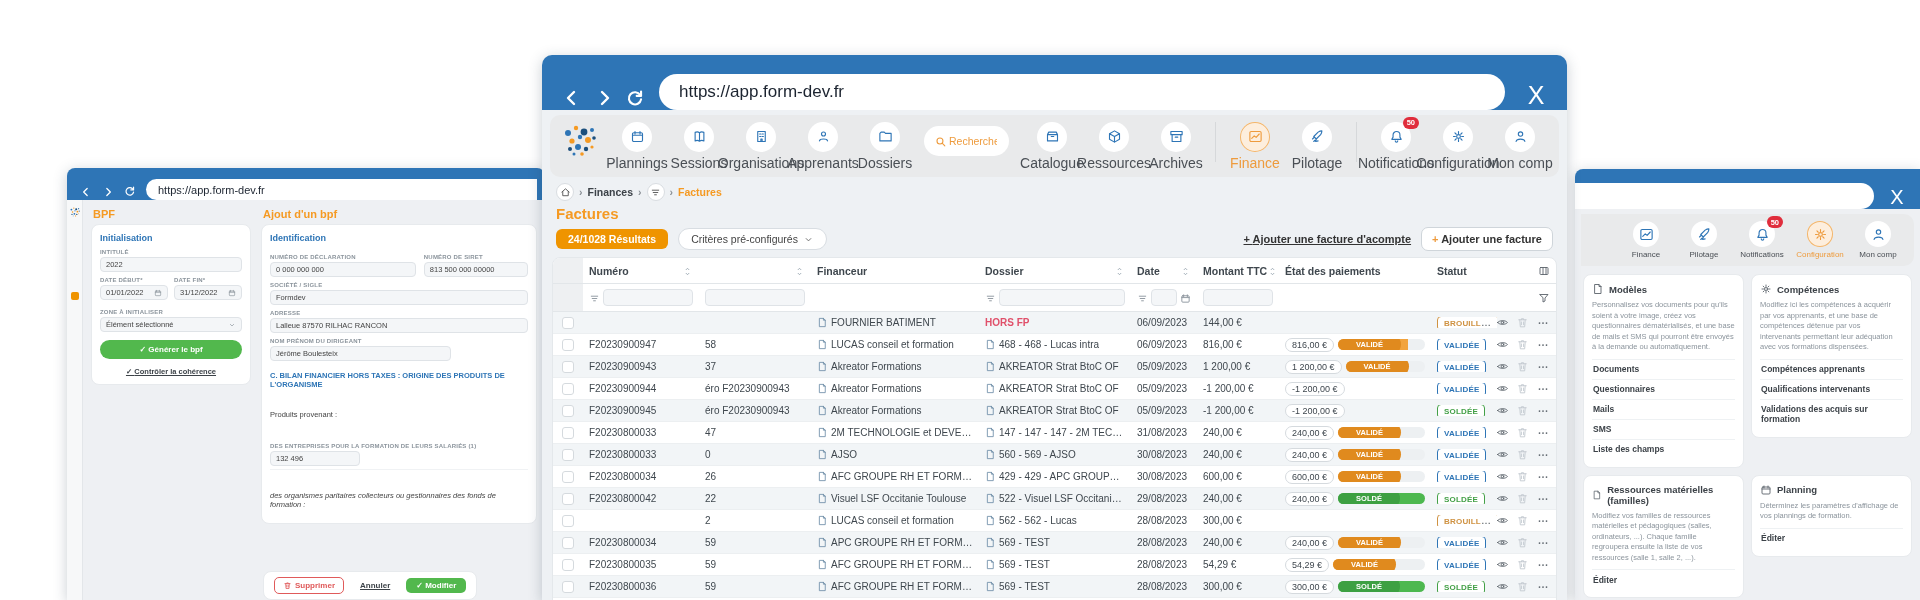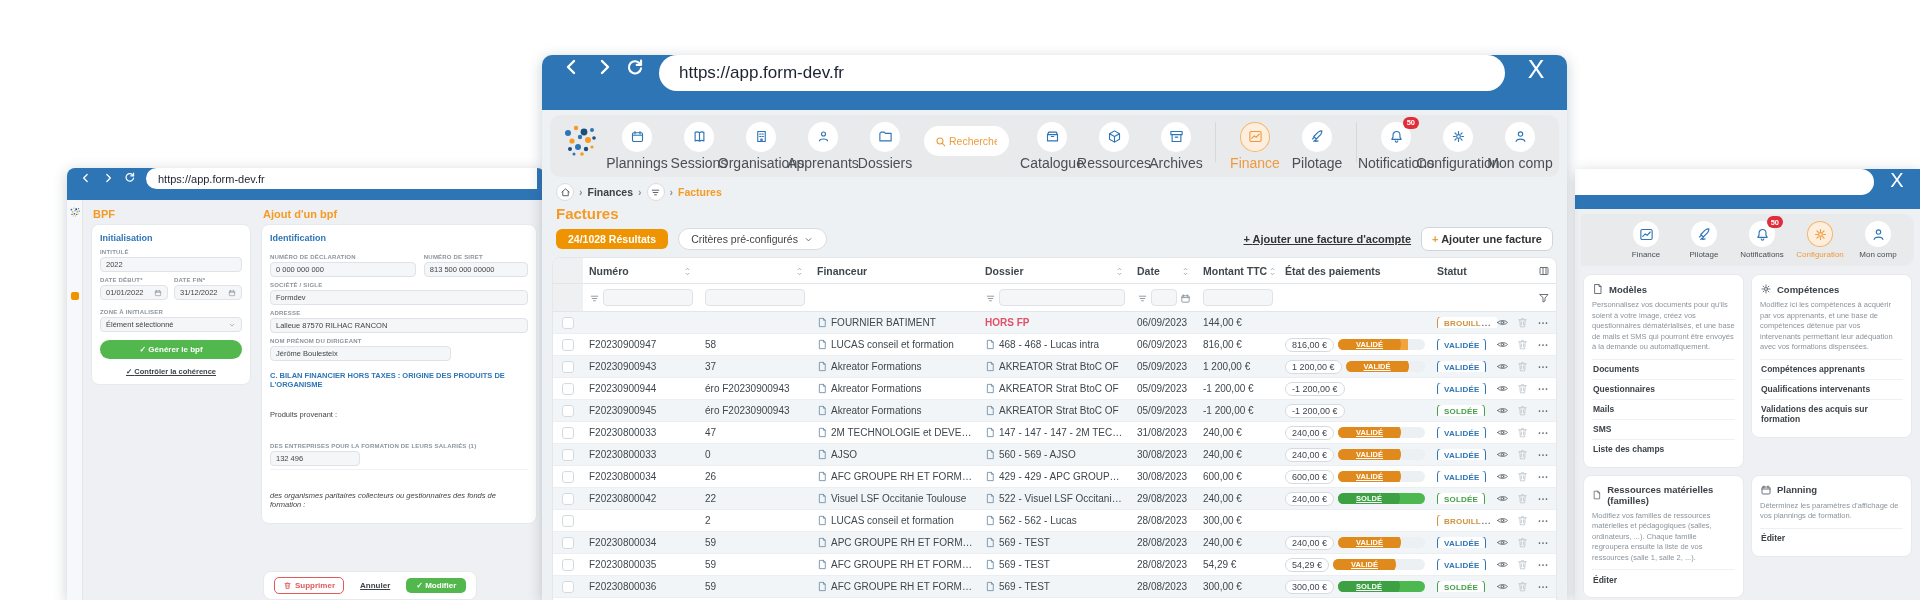--- a/index.html
+++ b/index.html
@@ -1,19 +1,19 @@
 <!DOCTYPE html>
 <html><head>
 <meta charset="utf-8">
 <style>
   html,body{margin:0;padding:0;background:#fff;}
   *{box-sizing:border-box;font-family:"Liberation Sans",sans-serif;}
   #stage{position:relative;width:1920px;height:600px;overflow:hidden;background:#fff;}
   .window{position:absolute;box-shadow:0 3px 14px rgba(40,60,80,.25);border-radius:10px 10px 0 0;background:#fff;}
-  .bbar{background:#2e75b6;display:flex;align-items:flex-start;border-radius:10px 10px 0 0;color:#fff;}
+  .bbar{background:#2e75b6;display:flex;align-items:flex-end;border-radius:10px 10px 0 0;color:#fff;}
   .bnav{display:flex;align-items:center;color:#fff;}
   .bnav .ic{margin:0 4px;cursor:pointer;}
   .urlpill{background:#fff;border-radius:999px;color:#1c2430;display:flex;align-items:center;flex:1;overflow:hidden;}
   .closex{font-weight:400;cursor:pointer;color:#fff;text-align:center;}
   .ic{display:inline-block;vertical-align:middle;}
 
   
   #winB{left:542px;top:55px;width:1025px;height:545px;z-index:3;background:#eef1f4;}
   #winB .bbar{height:55px;padding:0 14px;}
   #winB .urlpill{height:36px;margin:0 14px 0 10px;padding:0 20px;font-size:17px;}
@@ -54,21 +54,21 @@
   .finput{height:17px;border:1px solid #dfe3e7;background:#f4f6f8;border-radius:4px;flex:1;min-width:10px;}
   .cbcol{background:#eef0f2;height:100%;display:flex;align-items:center;justify-content:center;}
   .datarow{height:22px;font-size:10px;color:#3f474e;}
   .datarow:nth-child(odd){background:#f2f5f7;}
   .checkbox{width:12px;height:12px;border:1px solid #d5dade;border-radius:3px;background:#fff;}
   .cellic{color:#6a8aa5;margin-right:3px;flex:none;}
   .cellflex{display:flex;align-items:center;}
   .redtext{color:#e0506a;font-weight:bold;}
   .etatpill{border:1px solid #d5dade;border-radius:999px;padding:1px 6px;font-size:9px;color:#3f474e;background:#fff;flex:none;}
   .etatbar{height:11px;border-radius:999px;flex:1;margin-left:4px;display:flex;align-items:center;overflow:hidden;}
-  .etatbar .chip{color:#fff;font-size:7.5px;font-weight:bold;padding:0 18px;border-radius:999px;height:21px;display:flex;align-items:center;flex:none;text-decoration:underline;}
+  .etatbar .chip{color:#fff;font-size:7.5px;font-weight:bold;padding:0 18px;border-radius:999px;height:21px;display:flex;align-items:center;flex:none;}
   .stbadge{border:1px solid;border-radius:4px;font-size:8px;font-weight:bold;padding:2px 6px;background:#fff;letter-spacing:.2px;}
   .rowicons{display:flex;align-items:center;gap:7px;justify-content:flex-end;color:#5b636b;}
   .rowicons .dis{color:#c3cad0;}
 
   
   #winA{left:67px;top:168px;width:478px;height:432px;z-index:1;background:#eef0f3;border-radius:8px 8px 0 0;}
   #winA .bbar{height:32px;padding:0 8px;border-radius:8px 8px 0 0;}
   #winA .urlpill{height:21px;margin:0 0 0 6px;padding:0 12px;font-size:11px;border-radius:999px 0 0 999px;}
   .bpfbody{position:relative;height:400px;display:flex;}
   .bpfsliver{width:16px;background:#f7f8f9;border-right:1px solid #e3e6e9;padding-top:4px;display:flex;flex-direction:column;align-items:center;gap:6px;}

